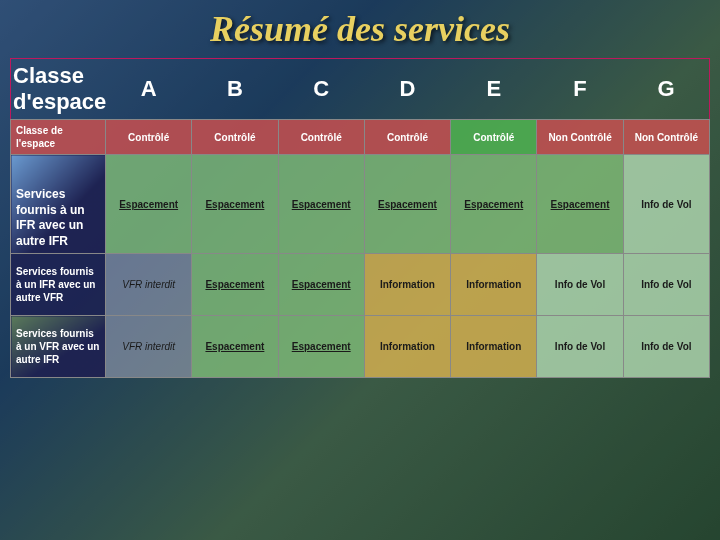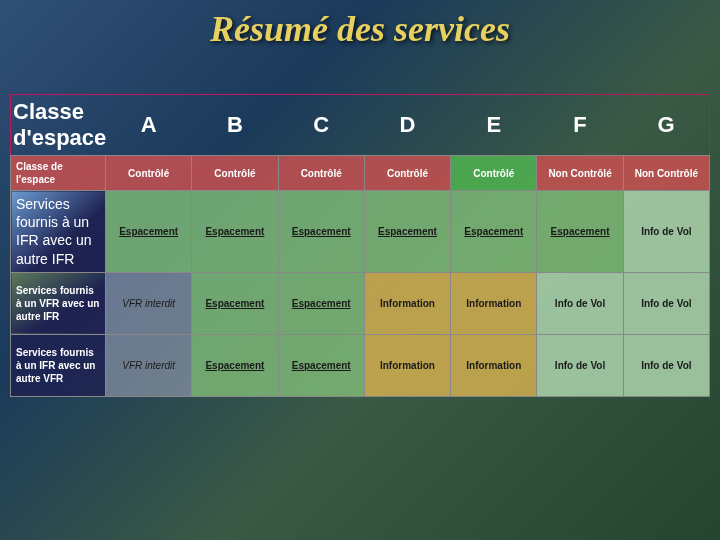--- a/index.html
+++ b/index.html
@@ -32,21 +32,20 @@
     .content {
       position: absolute;
       top: 0; left: 0;
       width: 720px;
       height: 428px;
       z-index: 2;
       display: flex;
       flex-direction: column;
       align-items: center;
       padding: 8px 2px;
-      gap: 36px;
     }
 
     .title {
       font-size: 36px;
       font-weight: bold;
       color: #e8d060;
       font-style: italic;
       text-shadow: 2px 2px 4px rgba(0,0,0,0.7);
       margin-bottom: 8px;
       font-family: 'Georgia', serif;
@@ -179,47 +178,47 @@
           <td class="cell-controle">Contrôlé</td>
           <td class="cell-controle">Contrôlé</td>
           <td class="cell-controle">Contrôlé</td>
           <td class="cell-controle">Contrôlé</td>
           <td class="nature-e">Contrôlé</td>
           <td class="cell-noncontrole">Non Contrôlé</td>
           <td class="cell-noncontrole">Non Contrôlé</td>
         </tr>
         <tr class="service-row">
           <td class="row-label" style="background: linear-gradient(to right bottom, rgb(106, 154, 208) 0%, rgba(30, 30, 80, 0.85) 60%);">
-            <div style="font-size: 14px; font-weight: normal; color: white;">Services fournis à un IFR avec un autre IFR</div>
+            <div style="font-size: 12px; font-weight: bold; color: white; margin-top: 28px;">Services fournis à un IFR avec un autre IFR</div>
           </td>
           <td class="cell-espacement">Espacement</td>
           <td class="cell-espacement">Espacement</td>
           <td class="cell-espacement">Espacement</td>
           <td class="cell-espacement">Espacement</td>
           <td class="cell-espacement">Espacement</td>
           <td class="cell-espacement">Espacement</td>
+          <td class="cell-infovol">Info de Vol</td>
+        </tr>
+        <tr class="service-row">
+          <td class="row-label">Services fournis à un IFR avec un autre VFR</td>
+          <td class="cell-vfr">VFR interdit</td>
+          <td class="cell-espacement">Espacement</td>
+          <td class="cell-espacement">Espacement</td>
+          <td class="cell-info">Information</td>
+          <td class="cell-info">Information</td>
+          <td class="cell-infovol">Info de Vol</td>
           <td class="cell-infovol">Info de Vol</td>
         </tr>
         <tr class="service-row">
           <td class="row-label" style="background: linear-gradient(to right bottom, rgb(90, 122, 90) 0%, rgba(30, 30, 80, 0.85) 60%);">
             <div style="font-size: 10px; font-weight: bold; color: white;">Services fournis à un VFR avec un autre IFR</div>
           </td>
           <td class="cell-vfr">VFR interdit</td>
           <td class="cell-espacement">Espacement</td>
           <td class="cell-espacement">Espacement</td>
           <td class="cell-info">Information</td>
           <td class="cell-info">Information</td>
           <td class="cell-infovol">Info de Vol</td>
           <td class="cell-infovol">Info de Vol</td>
         </tr>
-        <tr class="service-row">
-          <td class="row-label">Services fournis à un IFR avec un autre VFR</td>
-          <td class="cell-vfr">VFR interdit</td>
-          <td class="cell-espacement">Espacement</td>
-          <td class="cell-espacement">Espacement</td>
-          <td class="cell-info">Information</td>
-          <td class="cell-info">Information</td>
-          <td class="cell-infovol">Info de Vol</td>
-          <td class="cell-infovol">Info de Vol</td>
-        </tr>
       </tbody>
   </table>
 </div>
 
 </body></html>

